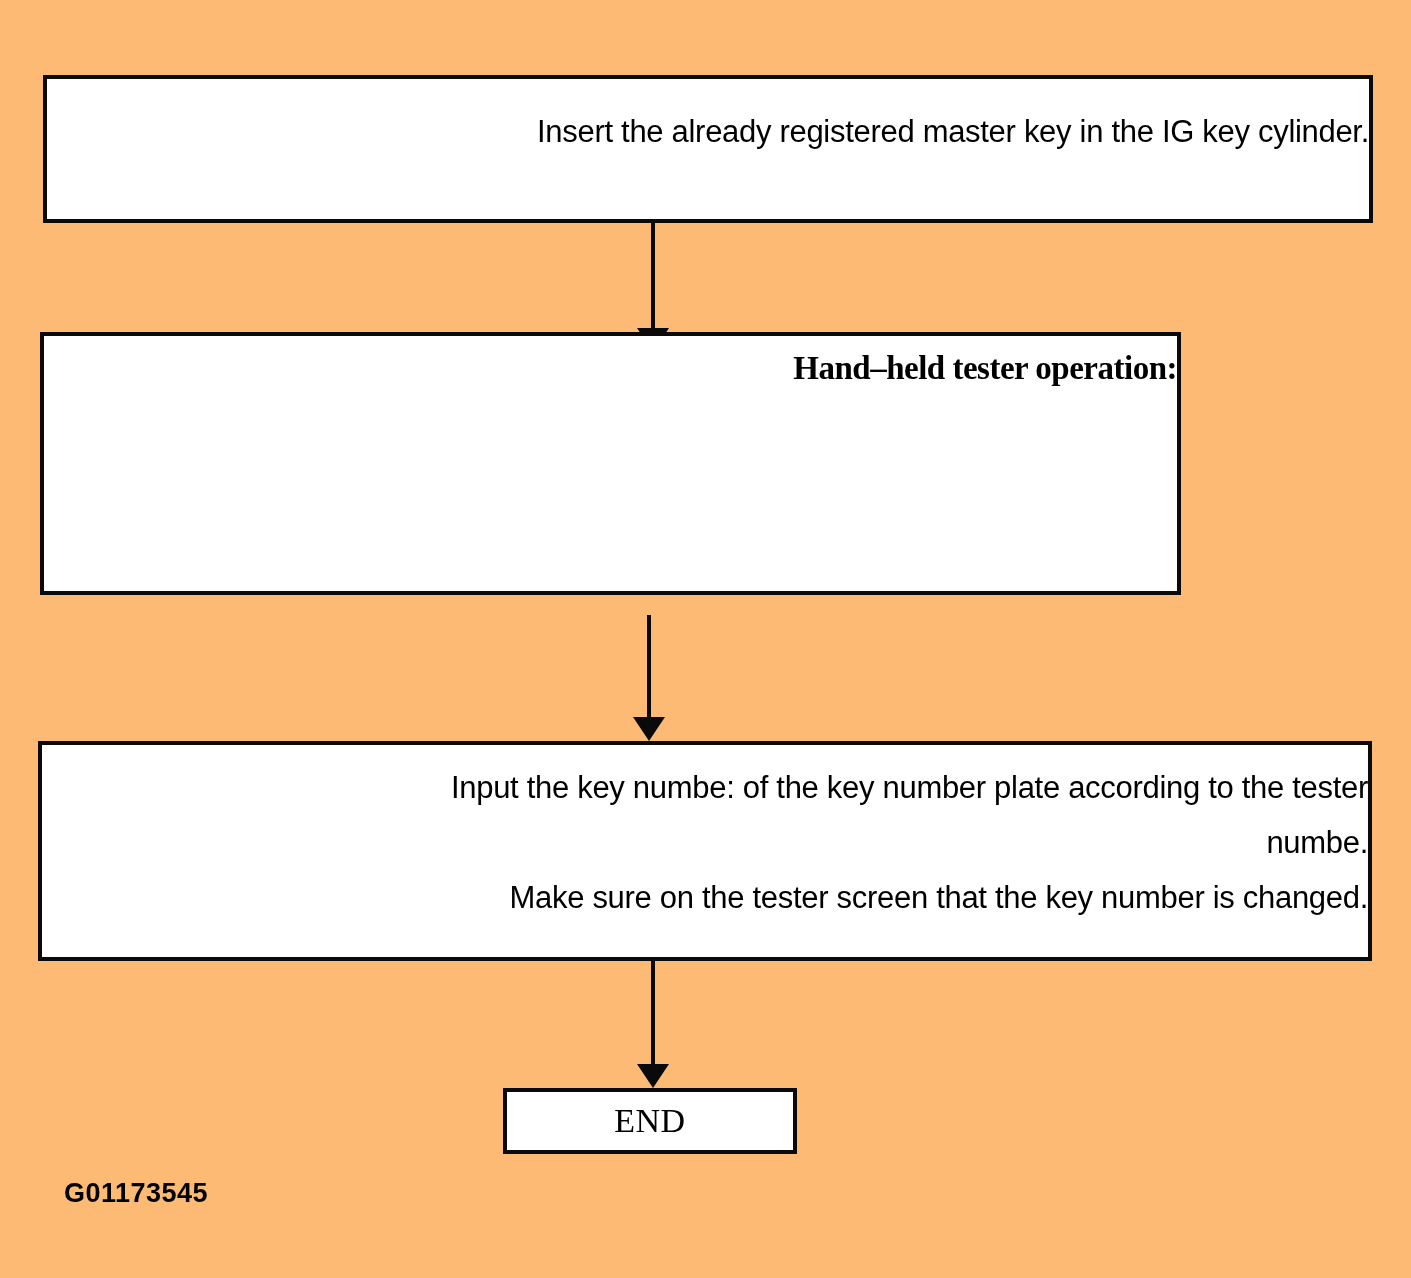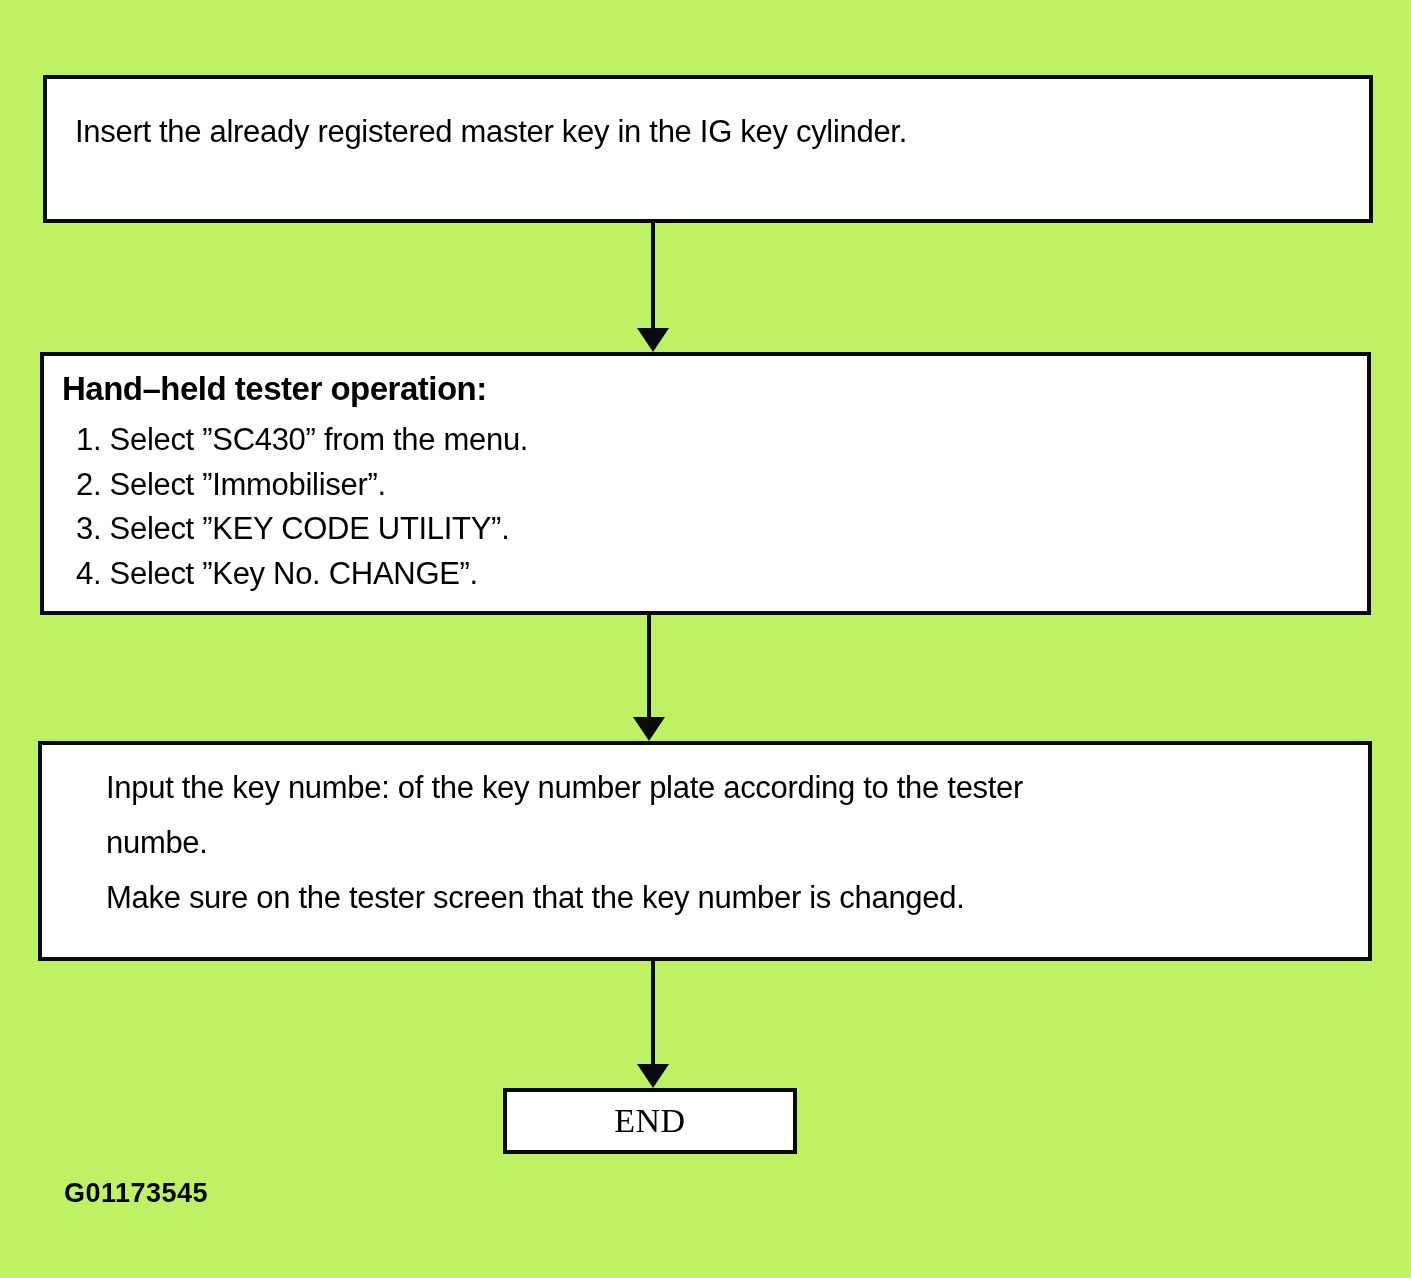--- a/index.html
+++ b/index.html
@@ -4,33 +4,34 @@
 <style>
   html, body {
     margin: 0;
     padding: 0;
     background: #ffffff;
   }
   .canvas {
     position: relative;
     width: 1411px;
     height: 1278px;
-    background: #bef264;
+    background: #fdba74;
     font-family: "Liberation Sans", sans-serif;
     color: #000000;
     overflow: hidden;
+    text-align: right;
   }
   .node {
     position: absolute;
     border: 4px solid #0a0a0a;
     background: #ffffff;
     box-sizing: border-box;
   }
   .box1 { left: 43px;  top: 75px;  width: 1330px; height: 148px; }
-  .box2 { left: 40px;  top: 352px; width: 1331px; height: 263px; }
+  .box2 { left: 40px;  top: 332px; width: 1141px; height: 263px; font-family: Liberation Serif, serif; }
   .box3 { left: 38px;  top: 741px; width: 1334px; height: 220px; }
   .box-end {
     left: 503px; top: 1088px; width: 294px; height: 66px;
     display: flex; align-items: center; justify-content: center; font-family: Liberation Serif, serif;
   }
   .line {
     font-size: 31px;
     line-height: 55px;
     letter-spacing: -0.3px;
     white-space: nowrap;
@@ -95,26 +96,20 @@
     </div>
   </div>
 
   <div class="arrow arrow1">
     <div class="stem"></div>
     <div class="head"></div>
   </div>
 
   <div class="node box2">
     <div class="heading">Hand–held tester operation:</div>
-    <div class="list">
-      <div class="line">1. Select ”SC430” from the menu.</div>
-      <div class="line">2. Select ”Immobiliser”.</div>
-      <div class="line">3. Select ”KEY CODE UTILITY”.</div>
-      <div class="line">4. Select ”Key No. CHANGE”.</div>
-    </div>
   </div>
 
   <div class="arrow arrow2">
     <div class="stem"></div>
     <div class="head"></div>
   </div>
 
   <div class="node box3">
     <div class="text">
       <div class="line">Input the key numbe: of the key number plate according to the tester</div>

